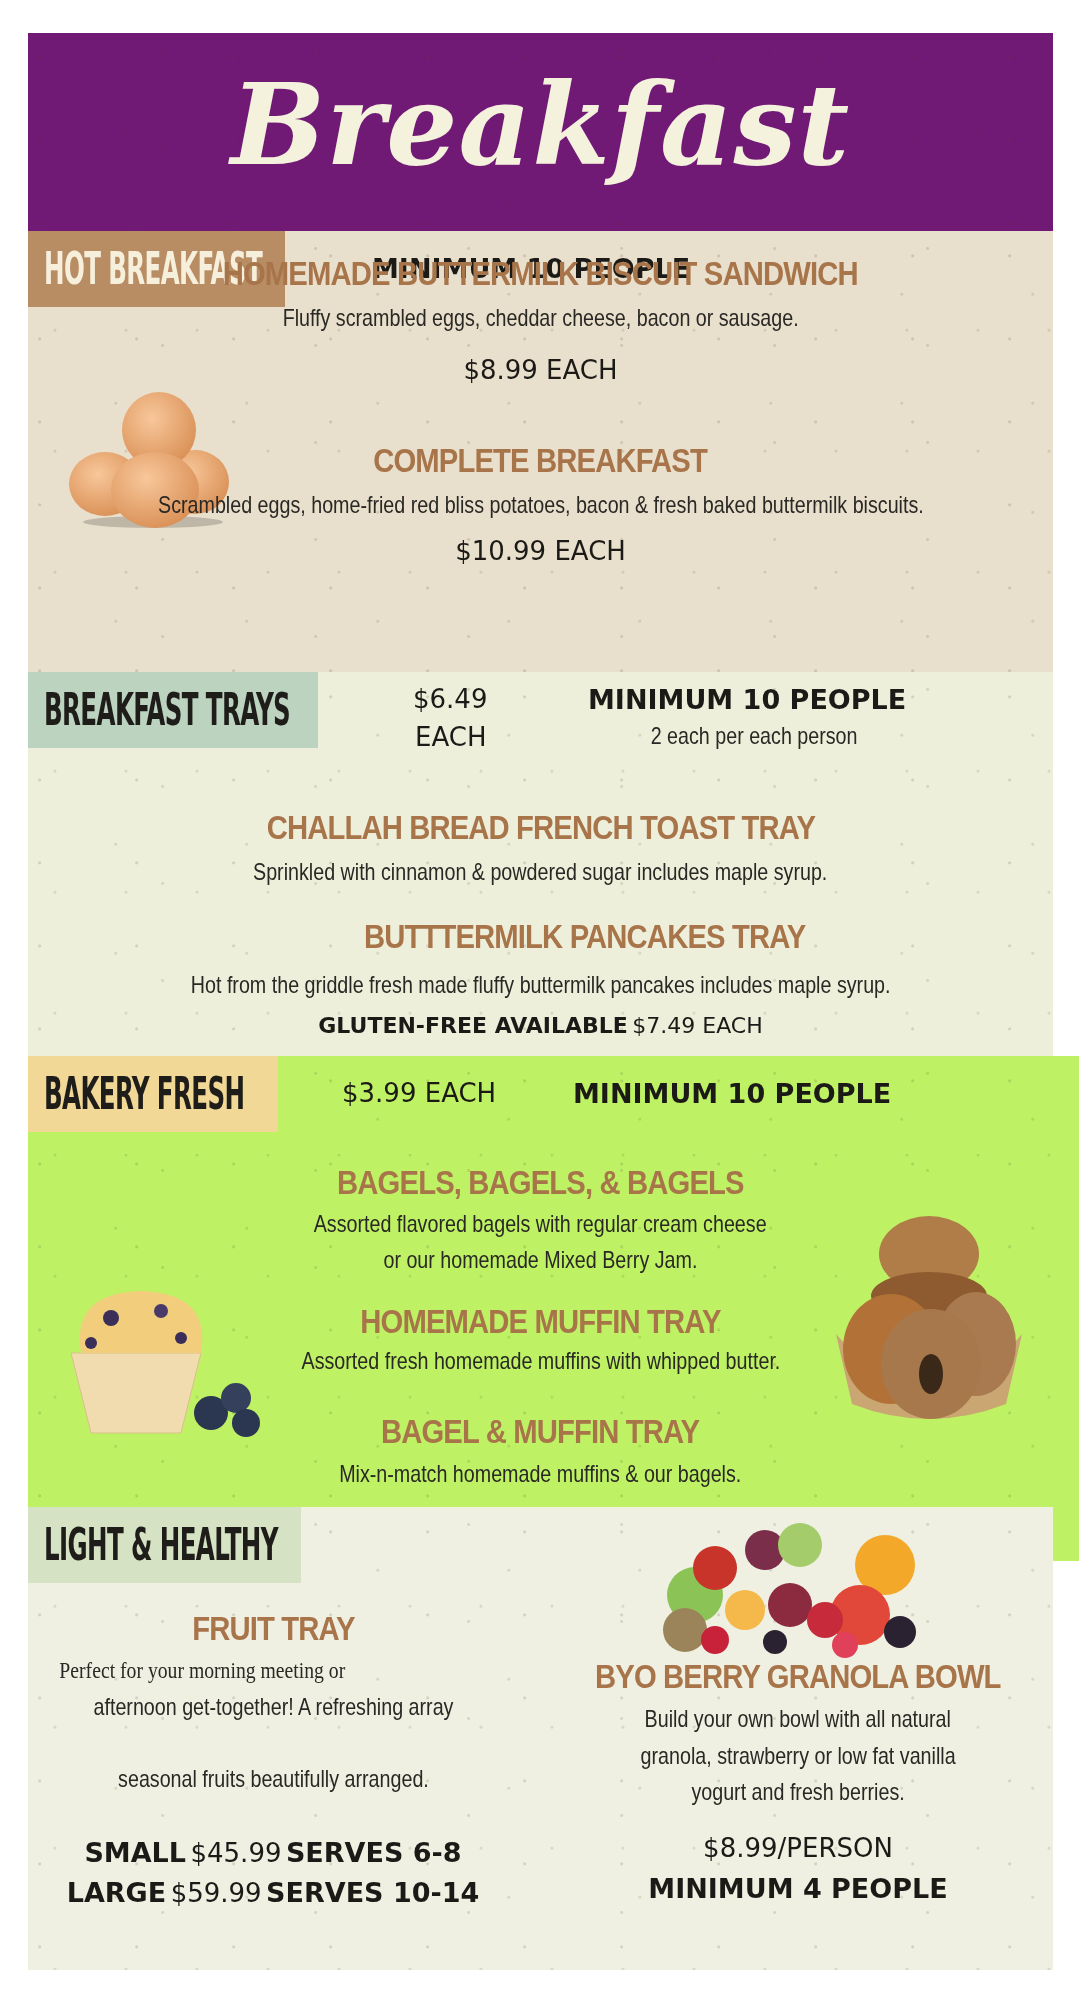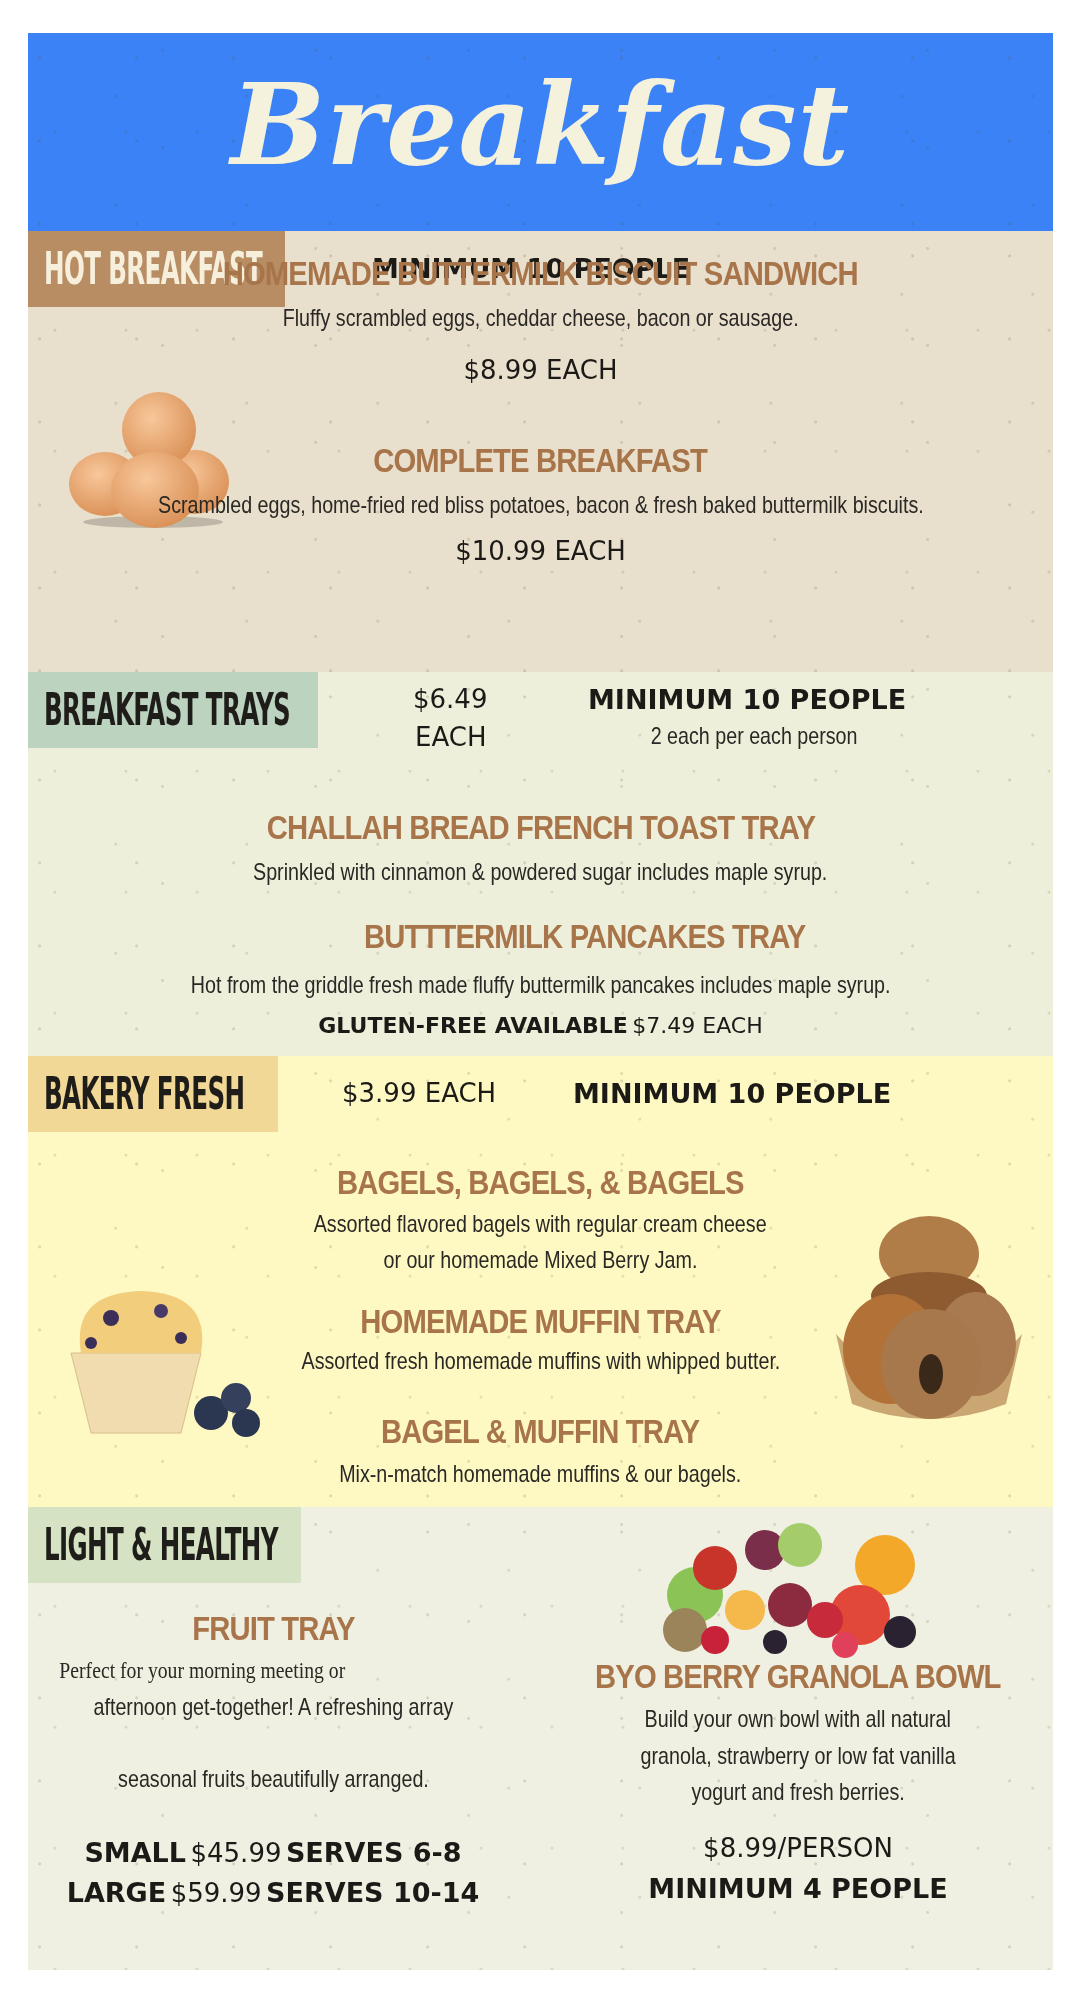--- a/index.html
+++ b/index.html
@@ -5,25 +5,25 @@
   html,body{margin:0;padding:0;background:#ffffff;}
   body{width:1080px;height:1999px;position:relative;overflow:hidden;font-family:"Liberation Sans",sans-serif;}
   .page{position:absolute;left:28px;top:33px;width:1025px;height:1937px;}
   .sec{position:absolute;left:0;width:1025px;overflow:hidden;}
   .speck{position:absolute;inset:0;background-image:
     radial-gradient(circle at 12% 30%, rgba(90,70,40,.18) 0 1px, transparent 2px),
     radial-gradient(circle at 67% 58%, rgba(90,70,40,.15) 0 1px, transparent 2px),
     radial-gradient(circle at 38% 82%, rgba(90,70,40,.14) 0 1px, transparent 2px),
     radial-gradient(circle at 88% 18%, rgba(90,70,40,.16) 0 1px, transparent 2px);
     background-size:97px 83px, 131px 109px, 71px 121px, 153px 97px;pointer-events:none;}
-  .hdr{top:0;height:256px;background:#3b82f6;}
+  .hdr{top:0;height:256px;background:#701a75;}
   .title{position:absolute;left:0;width:1025px;top:22px;text-align:center;font-family:"DejaVu Serif",serif;font-style:italic;font-weight:bold;font-size:112px;color:#f4f1dc;letter-spacing:1px;line-height:140px;}
   .hot{top:198px;height:441px;background:#e8dfcc;}
   .trays{top:639px;height:384px;background:#eeefdb;}
-  .bakery{top:1023px;height:505px;background:#fef9c3;}
+  .bakery{top:1023px;height:505px;background:#bef264;padding-left:26px;}
   .light{top:1474px;height:463px;background:#eff0e2;}
   .label{position:absolute;left:0;top:0;height:76px;font-family:"DejaVu Sans Condensed","DejaVu Sans",sans-serif;font-weight:bold;font-size:44px;line-height:76px;padding:0 16px;letter-spacing:-1px;transform-origin:left center;white-space:nowrap;}
   .label span{display:inline-block;transform:scaleX(.62);transform-origin:left center;}
   .lbl-hot{width:225px;background:#b98d64;color:#f5efdc;}
   .lbl-trays{width:258px;background:#bcd3c0;color:#1f1d1a;}
   .lbl-bakery{width:218px;background:#f2d896;color:#1f1d1a;}
   .lbl-light{width:241px;background:#d5e3c4;color:#1f1d1a;}
   .t{position:absolute;left:0;width:1025px;text-align:center;white-space:nowrap;}
   .note{font-family:"DejaVu Sans",sans-serif;font-weight:bold;font-size:27px;color:#1c1a17;}
   .head{font-family:"Liberation Sans Narrow","Liberation Sans",sans-serif;font-weight:bold;font-size:34px;color:#a8744a;letter-spacing:-1px;}

